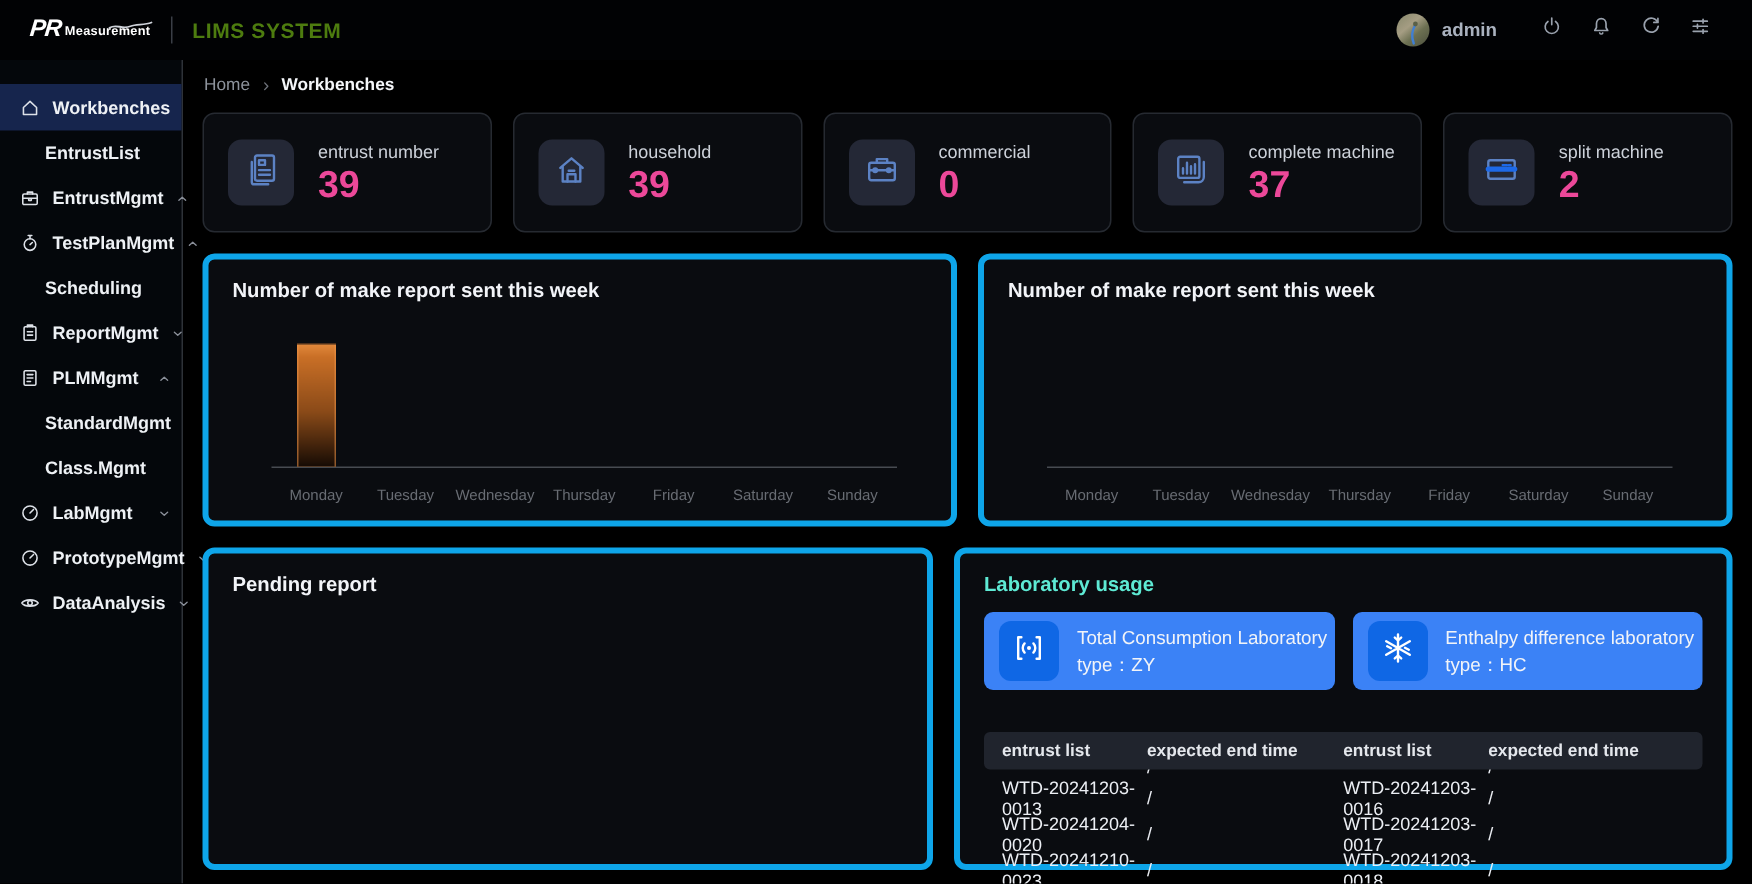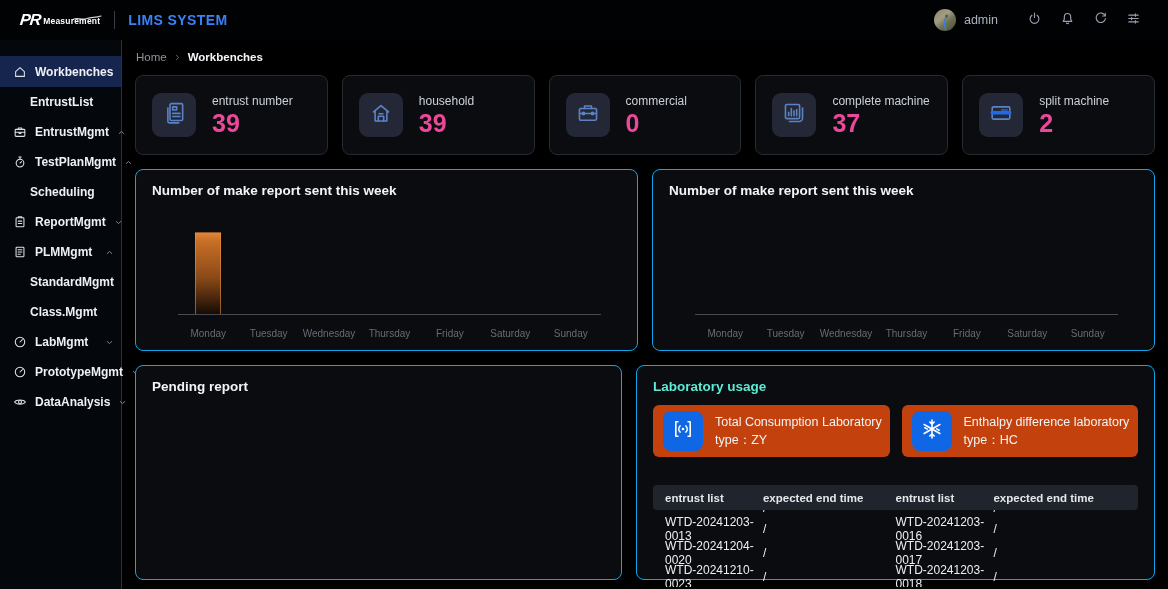--- a/index.html
+++ b/index.html
@@ -10,26 +10,26 @@
   }
   .app{display:flex;flex-direction:column;width:100%;height:100%;}
 
   
   .header{height:40px;flex:none;background:#010204;display:flex;align-items:center;padding:0 18px 0 20px;}
   .logo{display:flex;align-items:baseline;gap:3px;position:relative;}
   .logo-pr{font-size:16px;font-weight:800;font-style:italic;transform:skew(-6deg);letter-spacing:-1px;}
   .logo-measure{font-size:8.5px;font-weight:700;letter-spacing:.2px;position:relative;top:-1px;}
   .logo-wave{position:absolute;right:-2px;top:-4px;color:#cfd3da;}
   .header-divider{width:1px;height:18px;background:#3a3e46;margin:0 13px 0 14px;}
-  .app-title{font-size:14px;font-weight:700;letter-spacing:.4px;color:#3b82f6;}
+  .app-title{font-size:14px;font-weight:700;letter-spacing:.4px;color:#4d7c0f;}
   .header-right{margin-left:auto;display:flex;align-items:center;}
   .avatar{width:22px;height:22px;border-radius:50%;overflow:hidden;position:relative;flex:none;
     background:linear-gradient(140deg,#8a8a6e 5%,#a59d83 38%,#6c7052 62%,#4f5340 95%);cursor:pointer;}
   .avatar svg{position:absolute;left:0;top:0;}
-  .user-name{font-size:12.5px;color:#aab2bf;margin:0 6px 0 8px;cursor:pointer;}
+  .user-name{font-size:12.5px;color:#aab2bf;margin:0 6px 0 8px;cursor:pointer;font-weight:bold;}
   .header-actions{display:flex;align-items:center;margin-left:14px;}
   .h-action{width:33px;height:28px;display:flex;align-items:center;justify-content:center;color:#99a1ad;cursor:pointer;}
   .h-action svg{width:15px;height:15px;}
 
   
   .page{flex:1;display:flex;min-height:0;}
   .sidebar{width:121px;flex:none;background:#04070b;border-right:1px solid #2e3238;padding-top:16px;}
   .sb-item{height:30px;display:flex;align-items:center;gap:8px;padding:0 7px 0 13px;
     font-size:12px;font-weight:700;color:#eef1f5;cursor:pointer;white-space:nowrap;}
   .sb-item.active{background:#16254d;height:31px;}
@@ -51,35 +51,35 @@
   .stat-card{flex:1;background:#0a0c10;border:1px solid #262a31;border-radius:8px;
     display:flex;align-items:center;gap:16px;padding:0 16px;min-width:0;}
   .stat-tile{width:44px;height:44px;border-radius:9px;background:#242836;flex:none;
     display:flex;align-items:center;justify-content:center;color:#5c82c4;}
   .stat-tile svg{width:24px;height:24px;}
   .stat-label{font-size:12px;color:#ccd1d9;margin-bottom:3px;}
   .stat-value{font-size:25px;font-weight:700;color:#ec4899;line-height:1;}
 
   
   .charts{display:flex;gap:14px;height:182px;margin-top:14px;flex:none;}
-  .panel{flex:1;background:#0a0c10;border:1px solid #0ea5e9;border-radius:8px;position:relative;min-width:0;}
+  .panel{flex:1;background:#0a0c10;border:4px solid #0ea5e9;border-radius:8px;position:relative;min-width:0;}
   .panel-title{position:absolute;top:13px;left:16px;font-size:13.5px;font-weight:700;color:#f2f4f8;}
   .plot{position:absolute;left:42px;right:36px;top:40px;bottom:35px;border-bottom:1px solid #474b51;display:flex;}
   .slot{flex:1;position:relative;}
   .bar{position:absolute;bottom:0;left:50%;transform:translateX(-50%);width:24px;
     border:1px solid rgba(238,150,72,.55);border-bottom:none;}
   .xlabels{position:absolute;left:42px;right:36px;bottom:11px;display:flex;justify-content:space-between;}
   .xlabel{flex:1;text-align:center;font-size:10px;color:#686c73;}
 
   
   .bottom{display:flex;gap:14px;flex:1;min-height:0;margin-top:14px;margin-bottom:9px;}
   .lab-panel{padding:13px 16px;}
   .lab-title{font-size:13.5px;font-weight:700;color:#5eead4;}
   .lab-cards{display:flex;gap:12px;margin-top:11px;}
-  .lab-card{flex:1;background:#c2410c;border-radius:6px;height:52px;display:flex;align-items:center;gap:12px;padding:0 10px;min-width:0;}
+  .lab-card{flex:1;background:#3b82f6;border-radius:6px;height:52px;display:flex;align-items:center;gap:12px;padding:0 10px;min-width:0;}
   .lab-tile{width:40px;height:40px;border-radius:8px;background:#0f67e5;color:#fff;flex:none;
     display:flex;align-items:center;justify-content:center;}
   .lab-tile svg{width:24px;height:24px;}
   .lab-text{font-size:12.5px;color:#f2f4f8;line-height:1.45;white-space:nowrap;}
   .lab-grid{display:grid;grid-template-columns:1.02fr 1.38fr 1.02fr 1.38fr;padding:0 12px;align-items:center;}
   .lab-thead{background:#20242d;border-radius:4px;height:25px;margin-top:28px;
     font-size:11.5px;font-weight:700;color:#e4e7ec;}
   .lab-rows{overflow:hidden;}
   .lab-partial{height:5px;overflow:hidden;}
   .lab-partial span{display:block;margin-top:-10px;font-size:12px;color:#eceff4;line-height:14px;}

